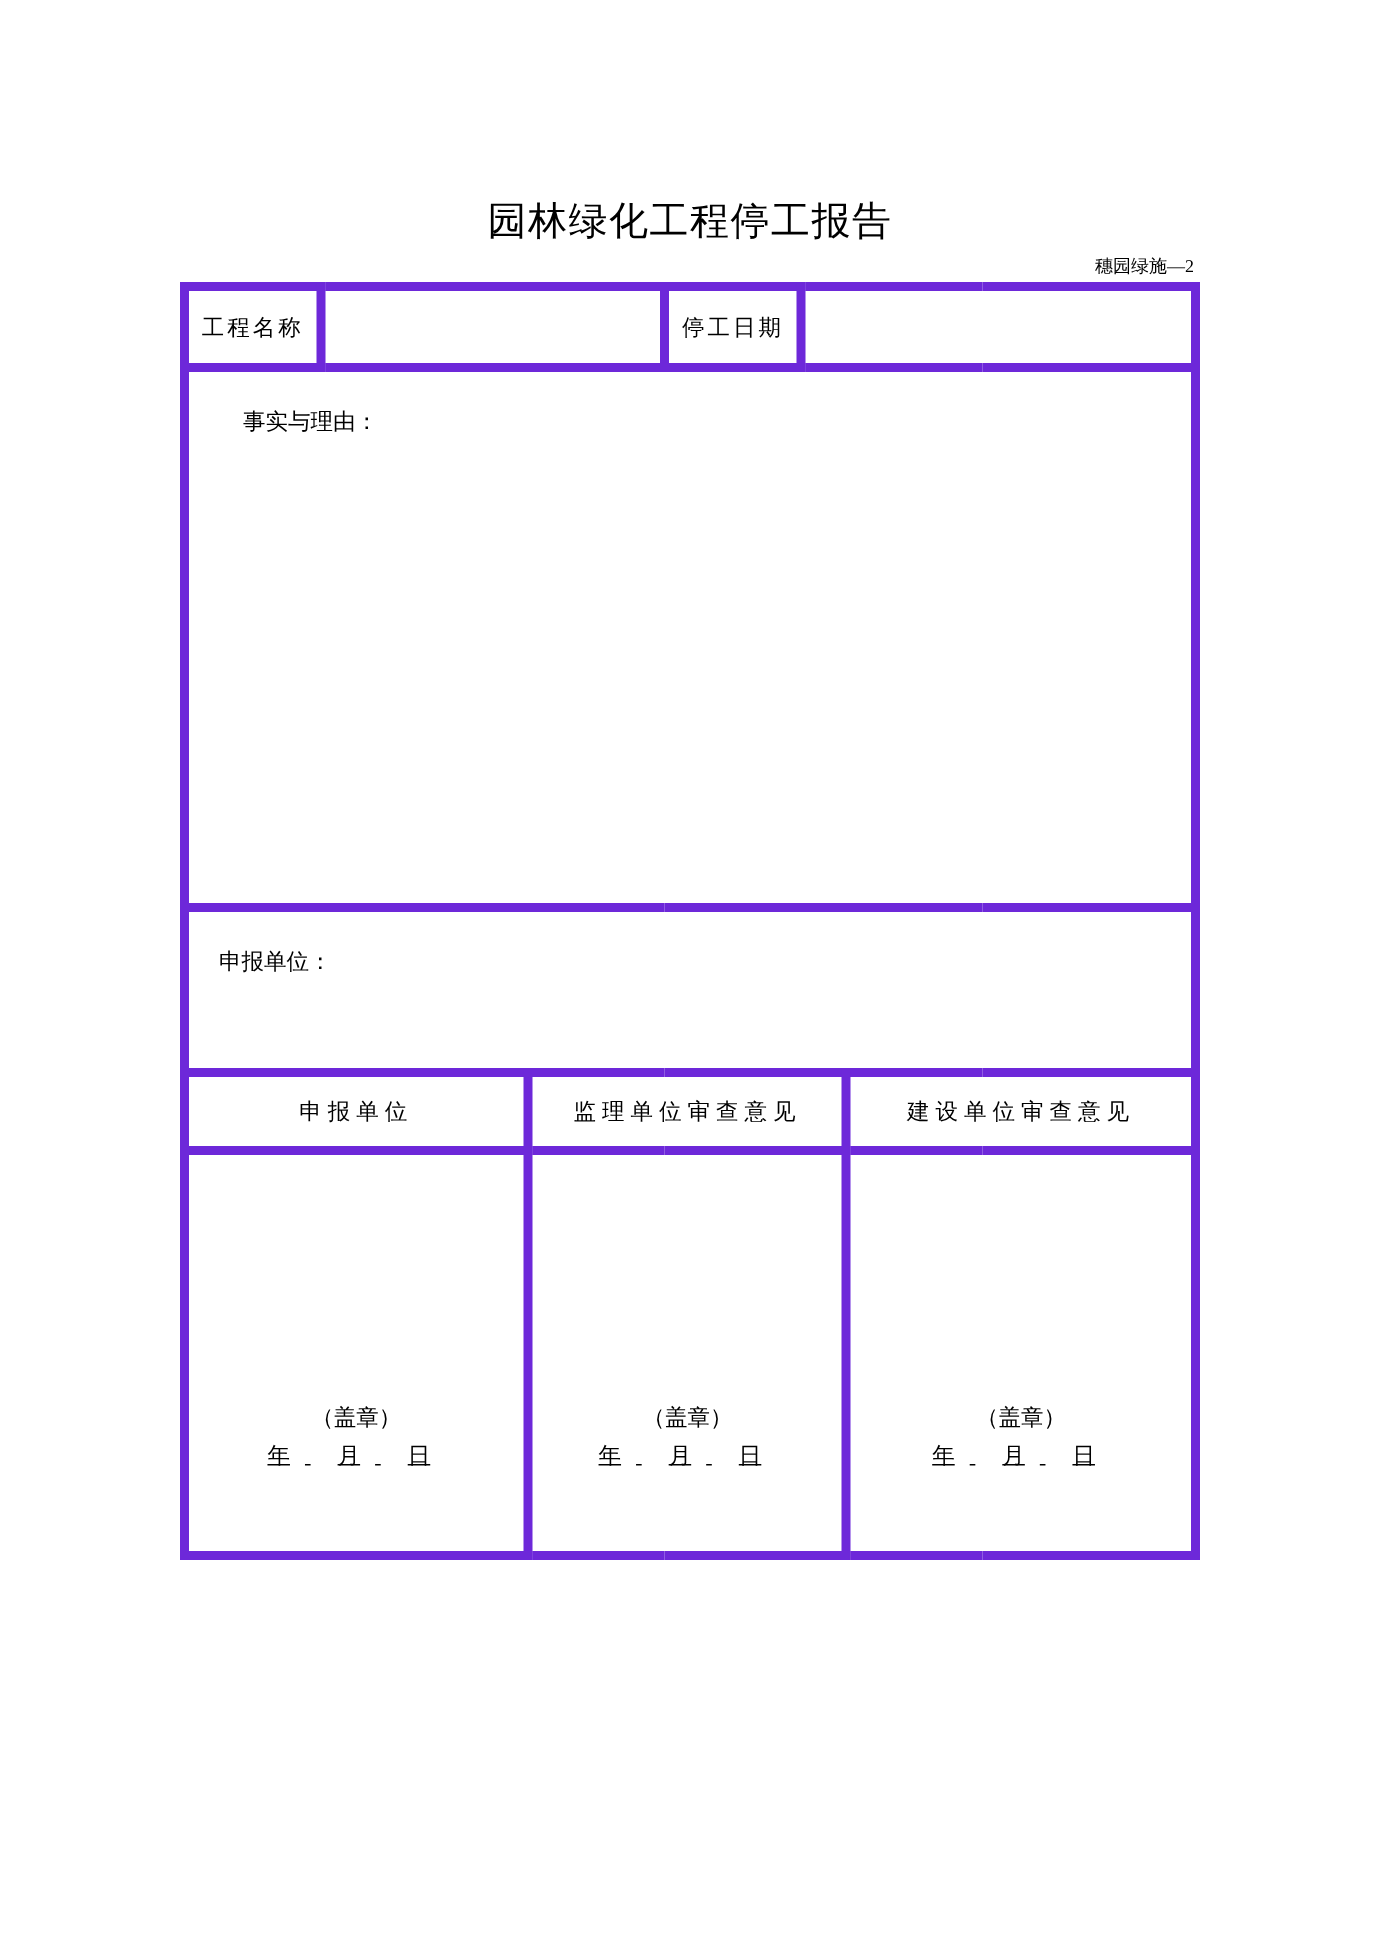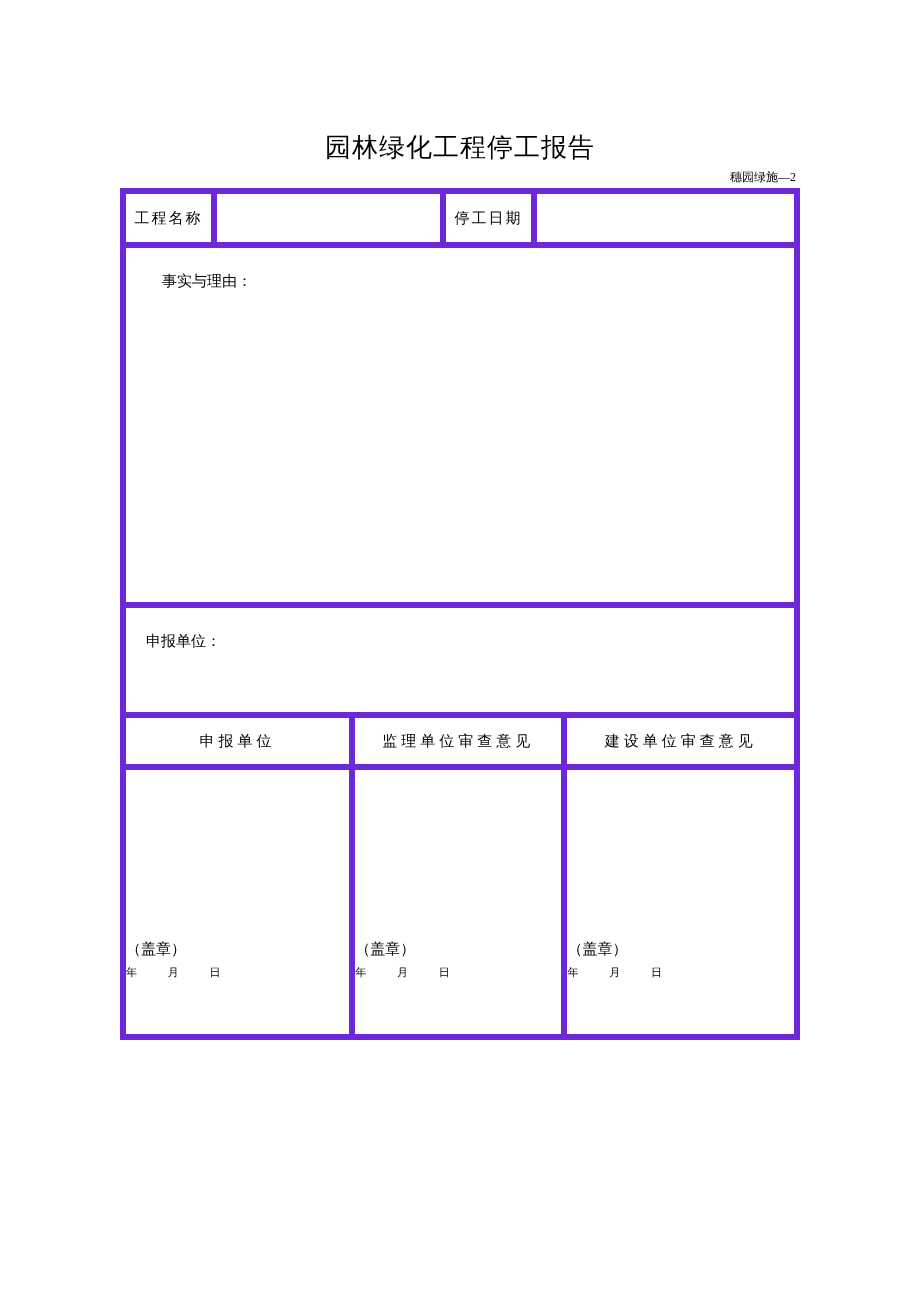--- a/index.html
+++ b/index.html
@@ -60,29 +60,31 @@
       padding: 24px 20px;
     }
     .section-header {
       text-align: center;
       height: 52px;
       letter-spacing: 4px;
     }
     .sign-cell {
       height: 270px;
       vertical-align: bottom;
+      text-align: center;
       padding-bottom: 54px;
     }
     .stamp-line {
       font-size: 15px;
       margin-bottom: 6px;
     }
     .date-line {
-      font-size: 11px;
+      font-size: 15px;
       letter-spacing: 0;
+      text-decoration: underline;
     }
     .date-line span.unit {
       margin: 0 10px 0 18px;
     }
     .date-line span.unit:first-child {
       margin-left: 0;
     }
     .facts-label, .suggest-label {
       font-size: 15px;
     }

